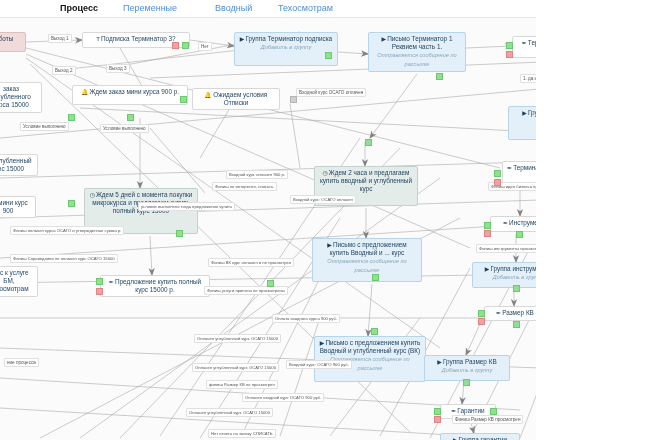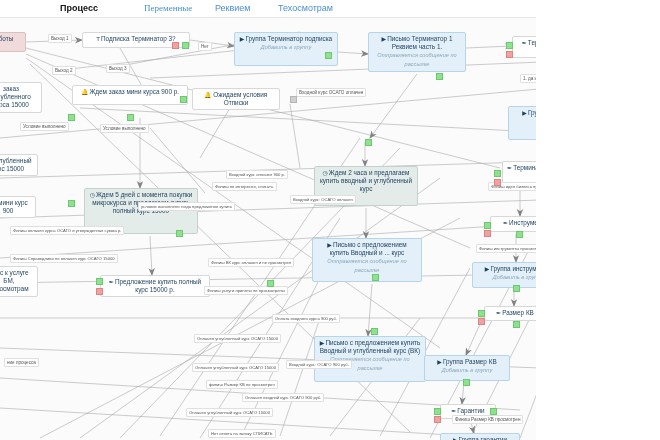--- a/index.html
+++ b/index.html
@@ -96,22 +96,22 @@
   }
   .elabel.small { font-size: 4.2px; }
 </style>
 </head>
 <body>
 
 <div id="app">
 
   <div id="toolbar">
       <div class="tab active" style="left: 60px;">Процесс</div>
-      <div class="tab" style="left: 144px; font-family: Liberation Serif, serif;">Переменные</div>
-      <div class="tab" style="left: 215px;">Реквием</div>
+      <div class="tab" style="left: 123px;">Переменные</div>
+      <div class="tab" style="left: 215px;">Вводный</div>
       <div class="tab" style="left: 278px;">Техосмотрам</div>
     </div>
 
   <div id="canvas">
     <svg id="edges" viewBox="0 0 660 422" preserveAspectRatio="none">
       <defs>
         <marker id="ah" markerWidth="9" markerHeight="9" refX="7" refY="3.2" orient="auto" markerUnits="userSpaceOnUse">
           <path d="M0,0 L8,3.2 L0,6.4 L2.2,3.2 z" fill="#6d6d6d"></path>
         </marker>
       </defs>

